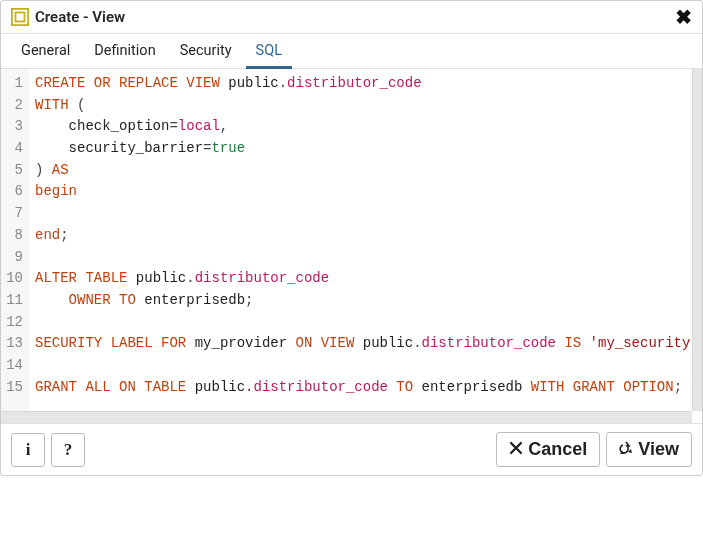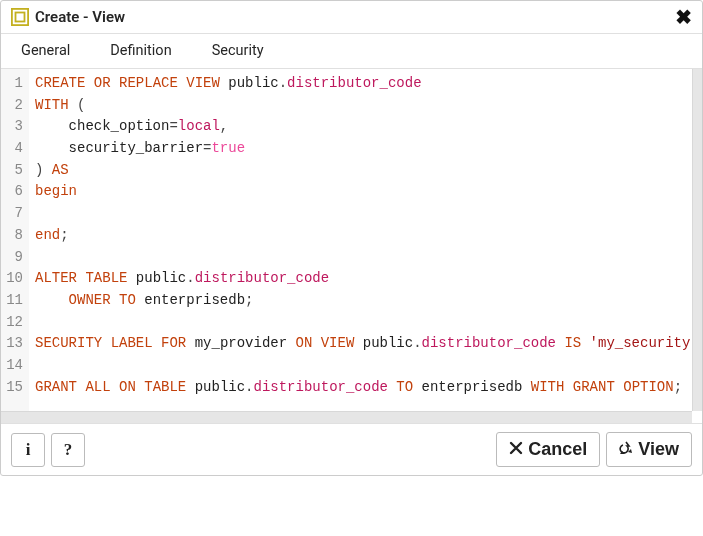--- a/index.html
+++ b/index.html
@@ -43,21 +43,21 @@
   font-weight: bold;
   font-size: 20px;
   line-height: 1;
   cursor: pointer;
   color: #111;
 }
 .tabs {
   display: flex;
   padding: 0 10px;
   border-bottom: 1px solid #e0e0e0;
-  gap: 20px;
+  gap: 4px;
 }
 .tab {
   padding: 8px 10px 7px;
   color: #262626;
   cursor: pointer;
   font-size: 14.5px;
   border-bottom: 3px solid transparent;
   margin-bottom: -1px;
 }
 .tab.active {
@@ -96,21 +96,21 @@
   color: #222;
 }
 .scroll-side {
   width: 10px;
   background: #e6e6e6;
   border-left: 1px solid #d8d8d8;
 }
 .tok-kw { color: #c2410c; }
 .tok-id { color: #be185d; }
 .tok-op { color: #444; }
-.tok-bool { color: #ec4899; }
+.tok-bool { color: #15803d; }
 .tok-str { color: #a31515; }
 .bottom-scroll {
   height: 12px;
   background: #e6e6e6;
   border-top: 1px solid #d8d8d8;
   margin: 0 10px 0 0;
 }
 .footer {
   display: flex;
   align-items: center;
@@ -159,20 +159,21 @@
       </svg>
     </span>
     <span class="header-title">Create - View</span>
     <span class="close-icon">✖</span>
   </div>
 
   <div class="tabs">
     <div class="tab">General</div>
     <div class="tab">Definition</div>
     <div class="tab">Security</div>
+    <div class="tab active">SQL</div>
   </div>
 
   <div class="editor-wrap">
     <div class="editor-scroll">
       <div class="gutter" id="gutter"> 1
  2
  3
  4
  5
  6

